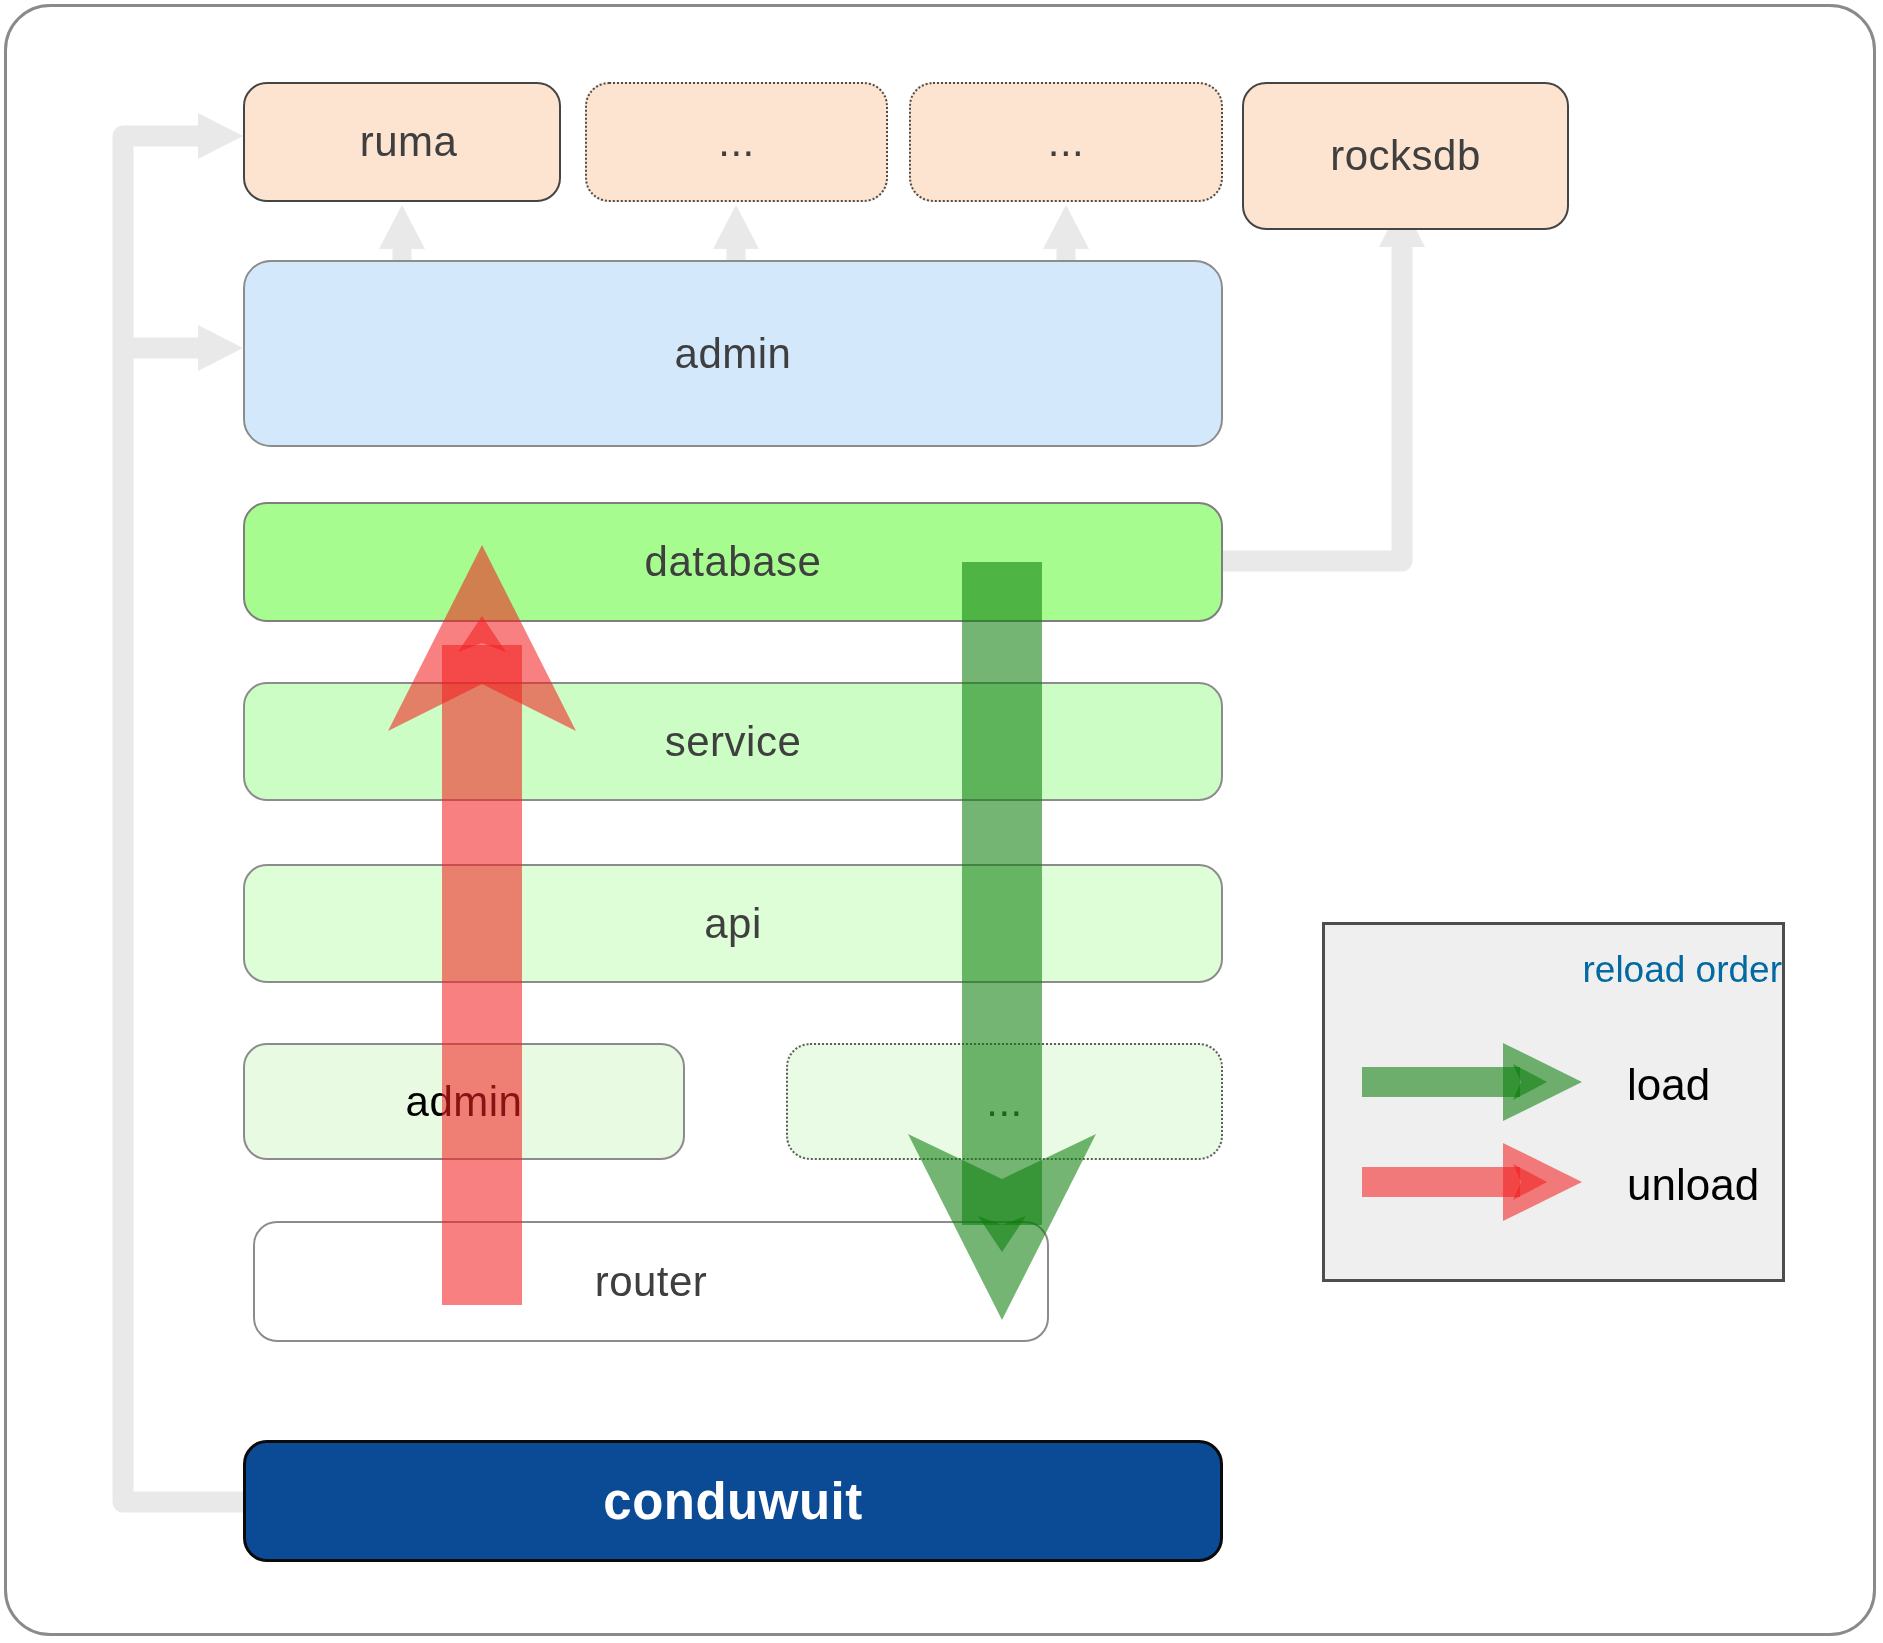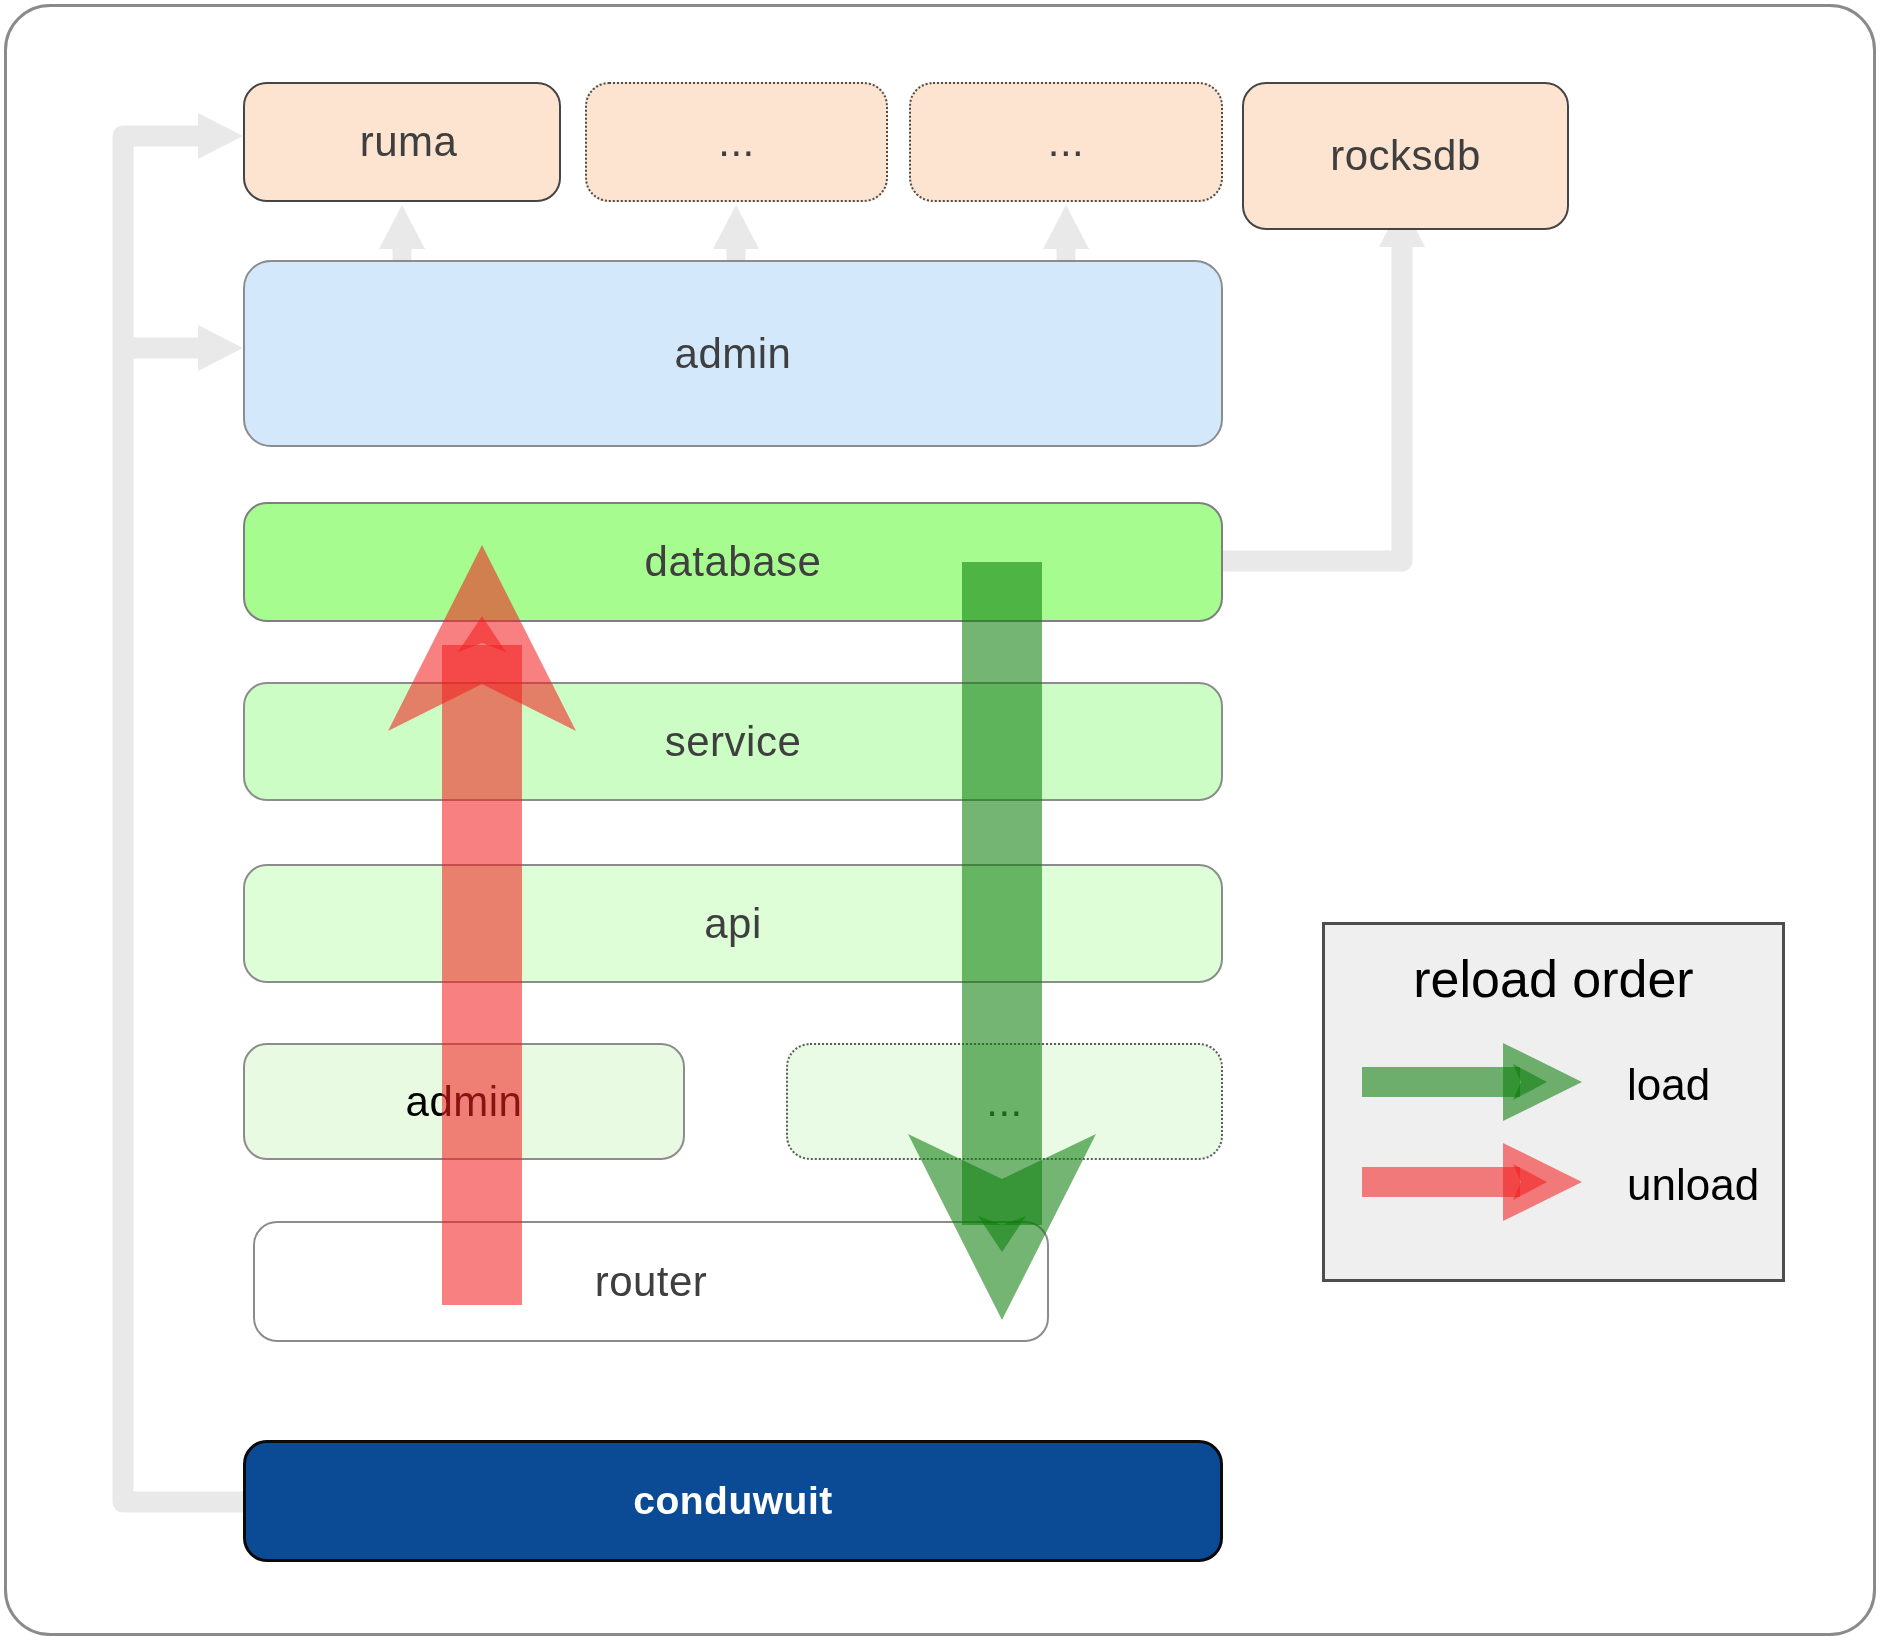--- a/index.html
+++ b/index.html
@@ -51,37 +51,37 @@
   .node-rocksdb   { left: 1242px; top: 82px;   width: 327px; height: 148px; }
   .node-core      { left: 243px;  top: 260px;  width: 980px; height: 187px; border-radius: 28px; }
   .node-database  { left: 243px;  top: 502px;  width: 980px; height: 120px; border-color: #7f7f7f; }
   .node-service   { left: 243px;  top: 682px;  width: 980px; height: 119px; }
   .node-api       { left: 243px;  top: 864px;  width: 980px; height: 119px; }
   .node-admin     { left: 243px;  top: 1043px; width: 442px; height: 117px; color: #000000; }
   .node-dots3     { left: 786px;  top: 1043px; width: 437px; height: 117px; }
   .node-router    { left: 253px;  top: 1221px; width: 796px; height: 121px; }
   .node-conduwuit { left: 243px;  top: 1440px; width: 980px; height: 122px;
                     border: 3px solid #0a0a0a; color: #ffffff;
-                    font-weight: 700; font-size: 39px; text-align: center; }
+                    font-weight: 700; font-size: 51px; text-align: center; }
 
   .legend {
     position: absolute;
     left: 1322px; top: 922px;
     width: 463px; height: 360px;
     box-sizing: border-box;
     border: 3px solid #4d4d4d;
     z-index: 2;
   }
   .legend-title {
     position: absolute;
     left: 0; top: 24px;
     width: 100%;
-    text-align: center;
-    font-size: 52px;
-    color: #000000;
+    text-align: right;
+    font-size: 37px;
+    color: #0369a1;
   }
   .legend-label {
     position: absolute;
     left: 302px;
     width: 160px;
     font-size: 44px;
     color: #000000;
     line-height: 44px;
   }
   .legend-label.load   { top: 138px; }

